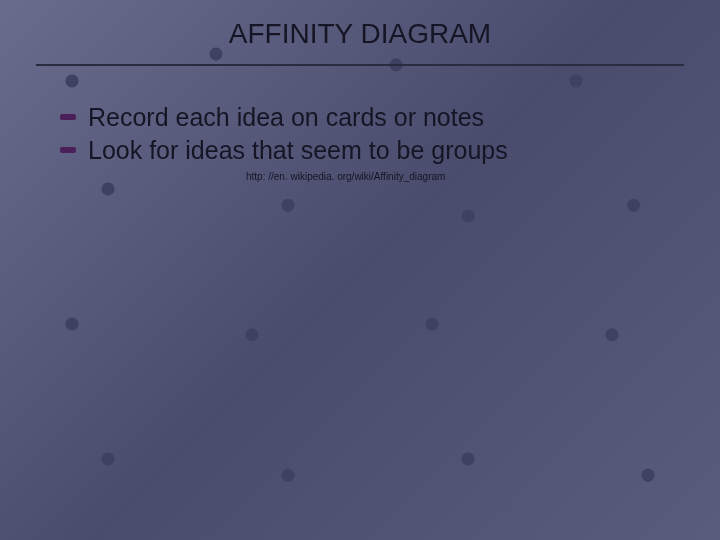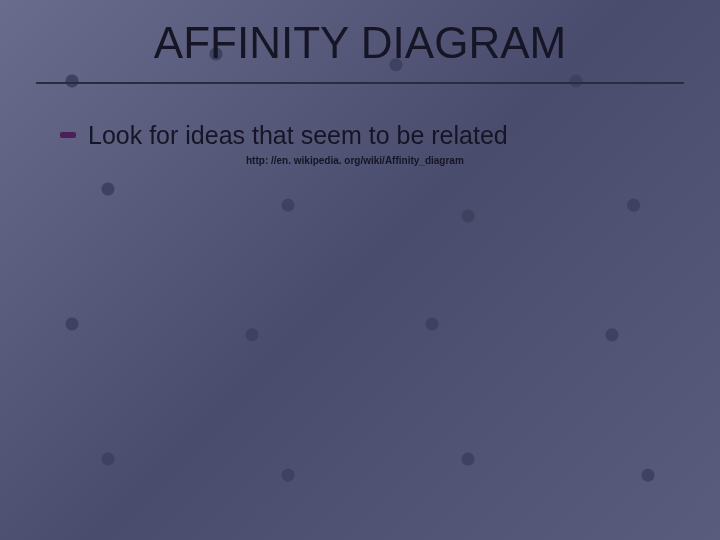--- a/index.html
+++ b/index.html
@@ -26,21 +26,21 @@
       radial-gradient(circle at 90% 88%, #3f4160 6px, transparent 7px),
       linear-gradient(135deg, #6a6c8d 0%, #4a4c6d 50%, #5a5c7d 100%);
     color: #1a1a2a;
     position: relative;
   }
   .slide {
     width: 100%; height: 100%;
     padding: 18px 36px 20px 36px;
   }
   .title {
-    font-size: 44px;
+    font-size: 28px;
     font-weight: 400;
     text-align: center;
     color: #151525;
     margin-bottom: 14px;
   }
   .subhead {
     font-size: 26px;
     font-weight: bold;
     color: #151525;
     margin-left: 4px;
@@ -72,26 +72,26 @@
     width: 16px;
     height: 6px;
     background: #4a1f5a;
     border-radius: 2px;
   }
   .cite {
     font-size: 10px;
     color: #151525;
     margin-left: 210px;
     margin-top: 4px;
-    font-weight: bold;
   }
 </style>
 </head>
 <body>
 
 <div class="slide">
   <h1 class="title">AFFINITY DIAGRAM</h1>
   <hr class="rule">
   <ul class="bullets">
-    <li>Look for ideas that seem to be related</li>
+    <li>Record each idea on cards or notes</li>
+    <li>Look for ideas that seem to be groups</li>
   </ul>
   <div class="cite">http: //en. wikipedia. org/wiki/Affinity_diagram</div>
 </div>
 
 </body></html>

